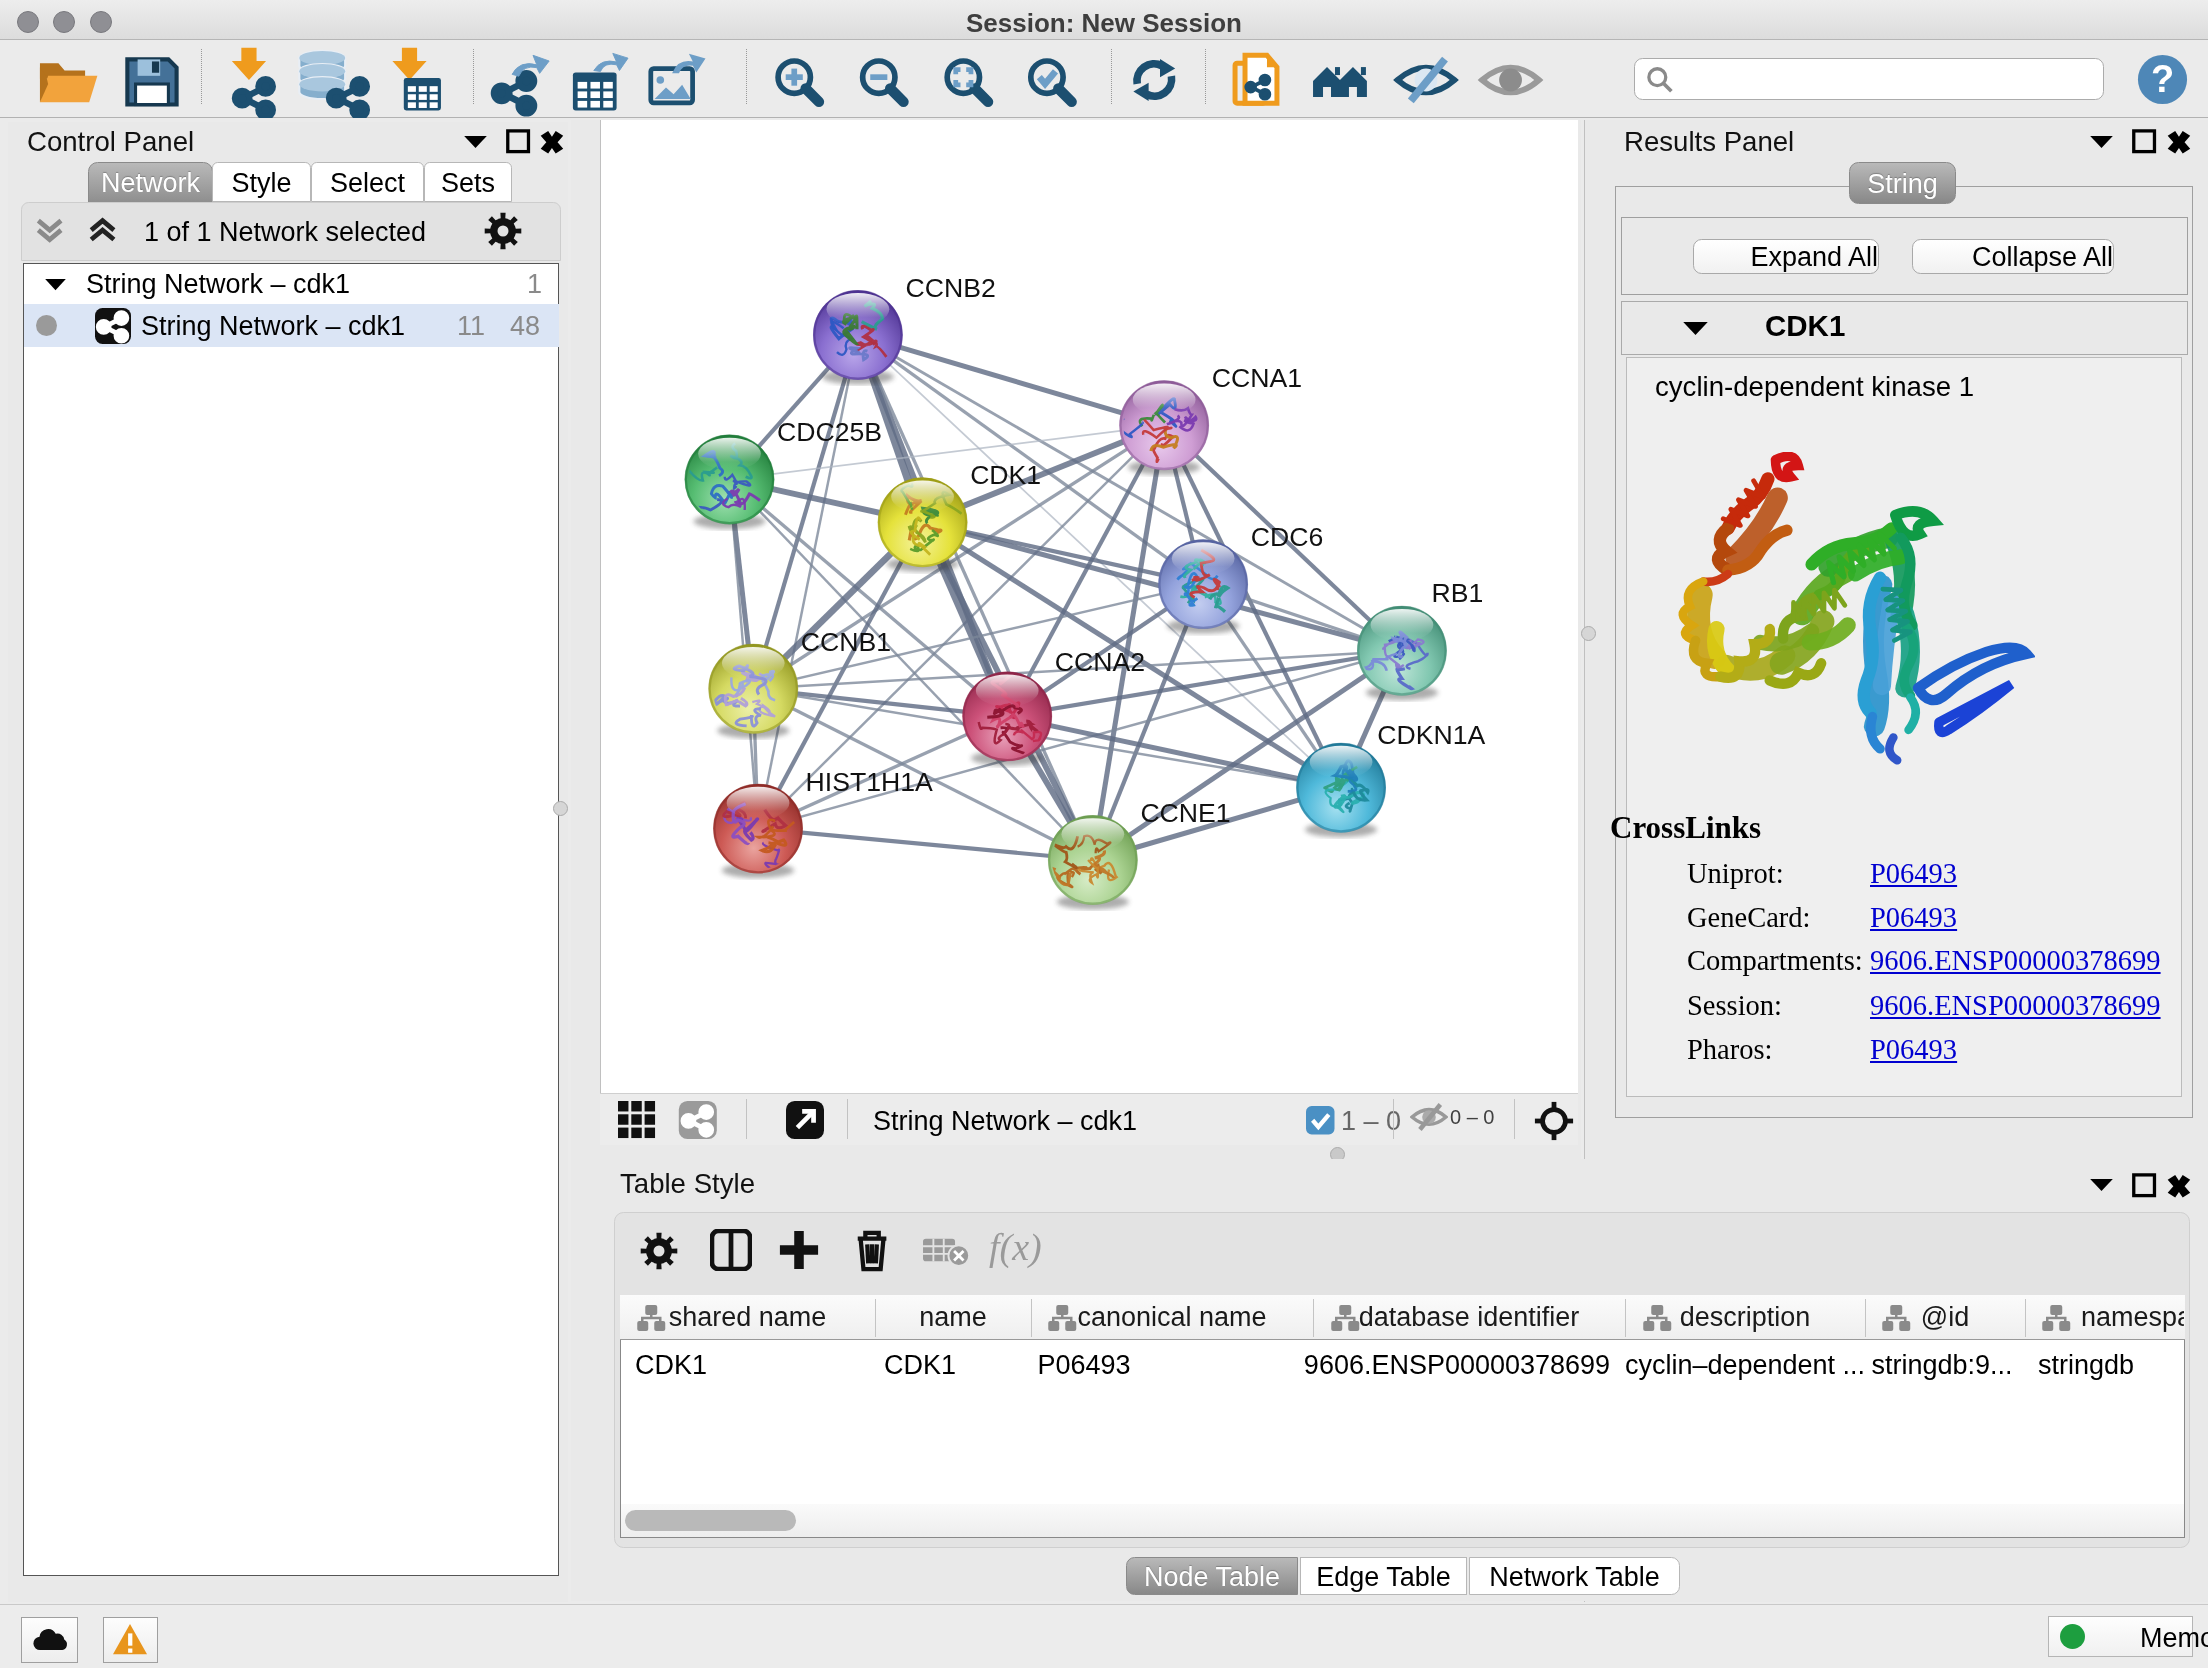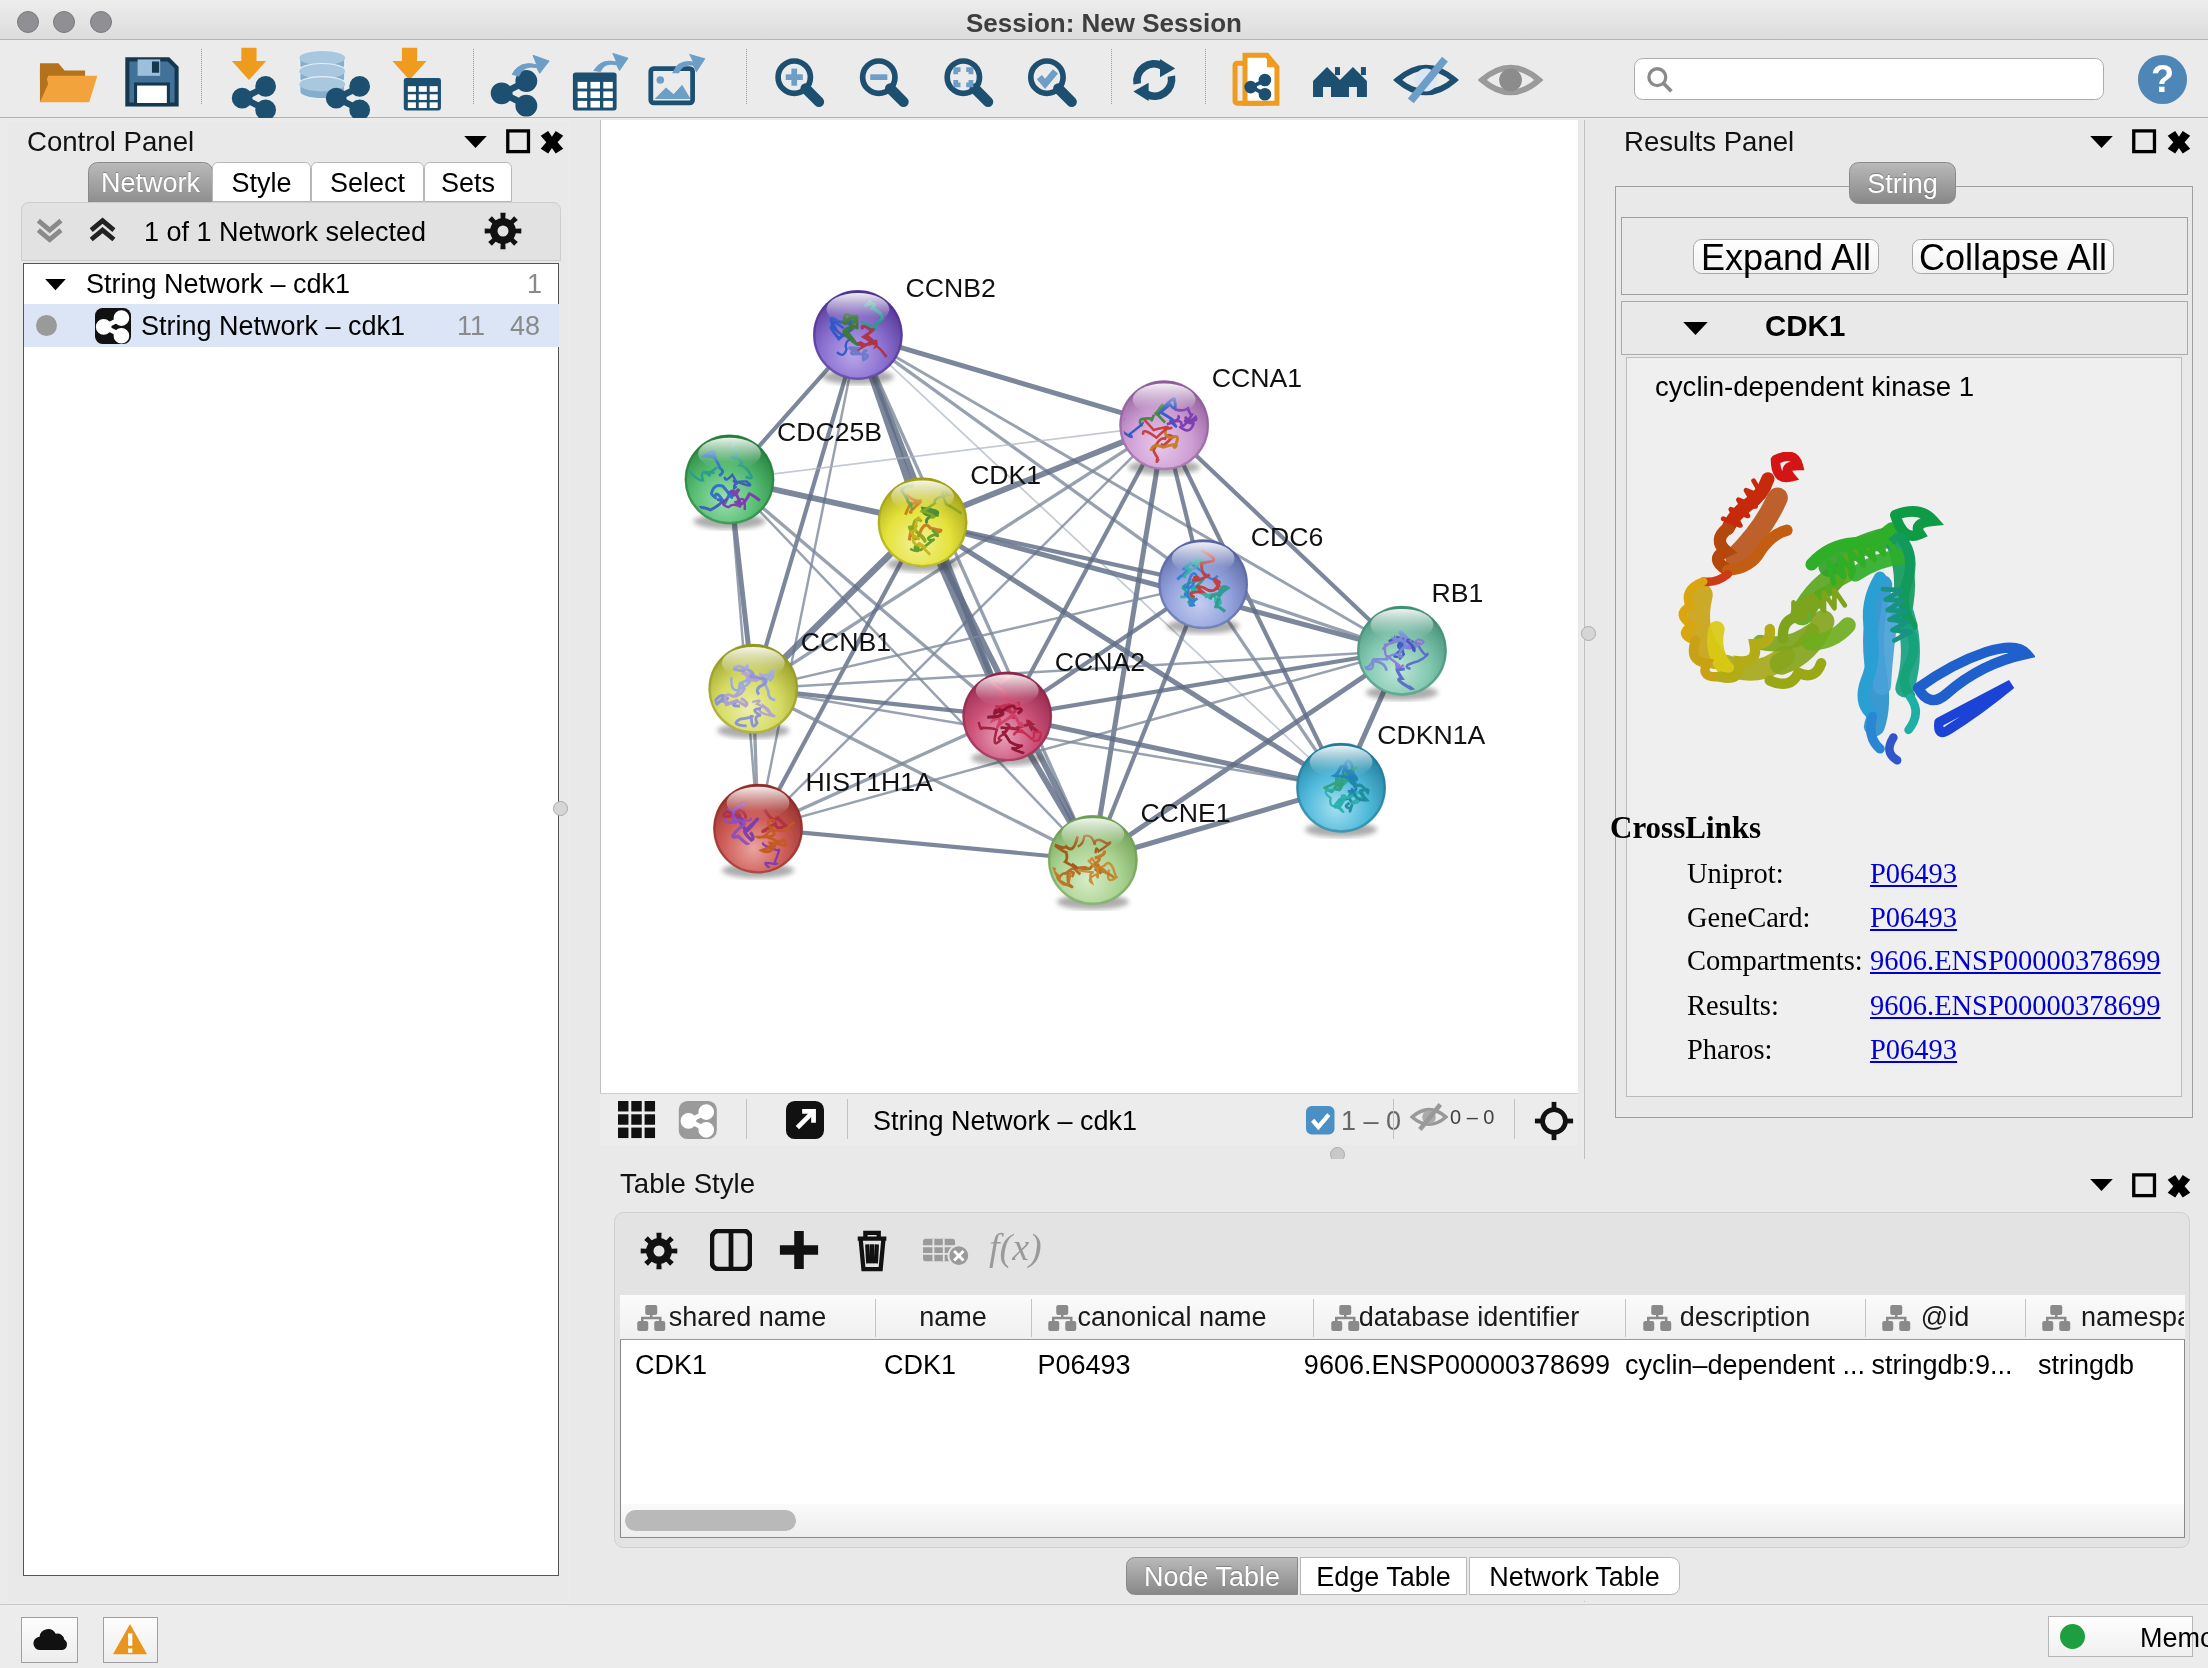--- a/index.html
+++ b/index.html
@@ -6,21 +6,21 @@
 body{font-family:"Liberation Sans",sans-serif;background:#ebebeb;position:relative;}
 .abs{position:absolute;}
 .titlebar{left:0;top:0;width:2208px;height:40px;background:linear-gradient(#ededed,#dcdcdc);border-bottom:1.9px solid #b5b5b5;}
 .tl{top:10.5px;width:22px;height:22px;border-radius:50%;background:#8f8f94;border:1px solid #79797e;}
 .wtitle{top:7.6px;left:0;width:2208px;text-align:center;font-size:26px;font-weight:bold;color:#3e3e3e;}
 .toolbar{left:0;top:42px;width:2208px;height:76px;background:#ebebeb;border-bottom:1.9px solid #b2b2b2;}
 .vsep{top:9.5px;width:0;height:55px;border-left:1.9px dotted #999;}
 .dock-title{font-size:27.6px;color:#111;}
 .tab{position:absolute;font-size:27px;text-align:center;border:1px solid #b7b7b7;background:#fff;color:#000;}
 .tabsel{background:linear-gradient(#b9b9b9,#888);color:#fff;border-color:#8a8a8a;text-shadow:0 -1px 1px rgba(0,0,0,0.25);}
-.btn{position:absolute;background:linear-gradient(#fff,#f1f1f1);border:1px solid #a9a9a9;border-radius:8.6px;font-size:36px;color:#000;text-align:center;}
+.btn{position:absolute;background:linear-gradient(#fff,#f1f1f1);border:1px solid #a9a9a9;border-radius:8.6px;font-size:27px;color:#000;text-align:right;}
 .serif{font-family:"Liberation Serif",serif;}
 a.lnk{color:#0000d0;text-decoration:underline;}
 </style></head>
 <body>
 <div class="abs titlebar" style=""></div>
 <div class="abs tl" style="left:17px;"></div>
 <div class="abs tl" style="left:53px;"></div>
 <div class="abs tl" style="left:90px;"></div>
 <div class="abs wtitle" style="">Session: New Session</div>
 <div class="abs toolbar" style=""></div>
@@ -762,21 +762,21 @@
     <path d="M131 177 L131 158 L141 173 L142 155 L152 170 L152 151 L163 167 L163 148 L174 164 L174 145 L185 161" fill="none" stroke="#7da41c" stroke-width="5" stroke-linejoin="round" stroke-linecap="round"></path>
     <path d="M225 144 L244 145 L228 155 L246 156 L230 166 L249 167 L232 176 L251 178 L235 187 L254 189 L237 198" fill="none" stroke="#17937f" stroke-width="5" stroke-linejoin="round" stroke-linecap="round"></path>
   </svg>
 <div class="abs serif" style="left:1610px;top:810px;font-size:31px;font-weight:bold;">CrossLinks</div>
 <div class="abs serif" style="left:1687px;top:858px;font-size:28.5px;">Uniprot:</div>
 <div class="abs serif" style="left:1870px;top:858px;font-size:28.5px;"><a class="lnk">P06493</a></div>
 <div class="abs serif" style="left:1687px;top:902px;font-size:28.5px;">GeneCard:</div>
 <div class="abs serif" style="left:1870px;top:902px;font-size:28.5px;"><a class="lnk">P06493</a></div>
 <div class="abs serif" style="left:1687px;top:945px;font-size:28.5px;">Compartments:</div>
 <div class="abs serif" style="left:1870px;top:945px;font-size:28.5px;"><a class="lnk">9606.ENSP00000378699</a></div>
-<div class="abs serif" style="left:1687px;top:990px;font-size:28.5px;">Results:</div>
+<div class="abs serif" style="left:1687px;top:990px;font-size:28.5px;">Session:</div>
 <div class="abs serif" style="left:1870px;top:990px;font-size:28.5px;"><a class="lnk">9606.ENSP00000378699</a></div>
 <div class="abs serif" style="left:1687px;top:1034px;font-size:28.5px;">Pharos:</div>
 <div class="abs serif" style="left:1870px;top:1034px;font-size:28.5px;"><a class="lnk">P06493</a></div>
 <div class="abs" style="left:1581px;top:626px;width:15px;height:15px;border-radius:50%;background:#d6d6d6;border:1px solid #ababab;"></div>
 <div class="abs" style="left:571px;top:1159px;width:1638px;height:442px;background:#e9e9e9;"></div>
 <div class="abs dock-title" style="left:620px;top:1168px;">Table Style</div>
 <svg class="abs" style="left:2089px;top:1177px;" width="25" height="16" viewBox="0 0 26 17">
     <path d="M1 2 h24 l-12 13 z" fill="#000"></path>
   </svg>
 <svg class="abs" style="left:2130px;top:1171px;" width="32" height="28.5" viewBox="0 0 34 30">

